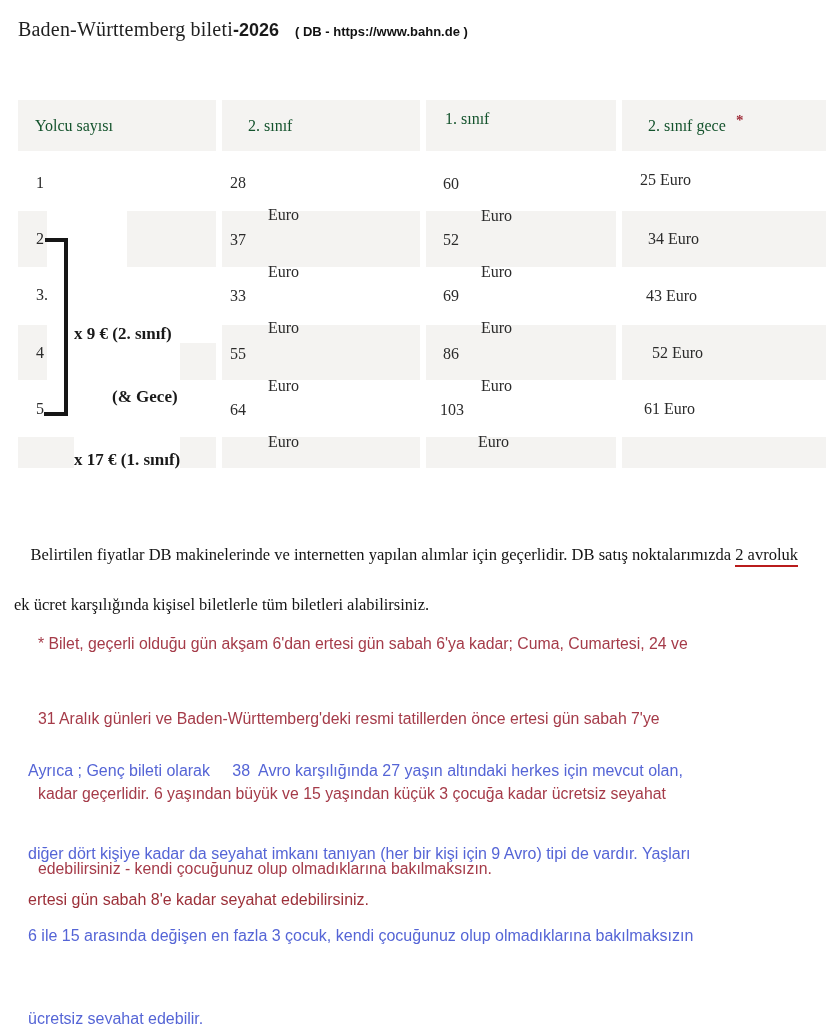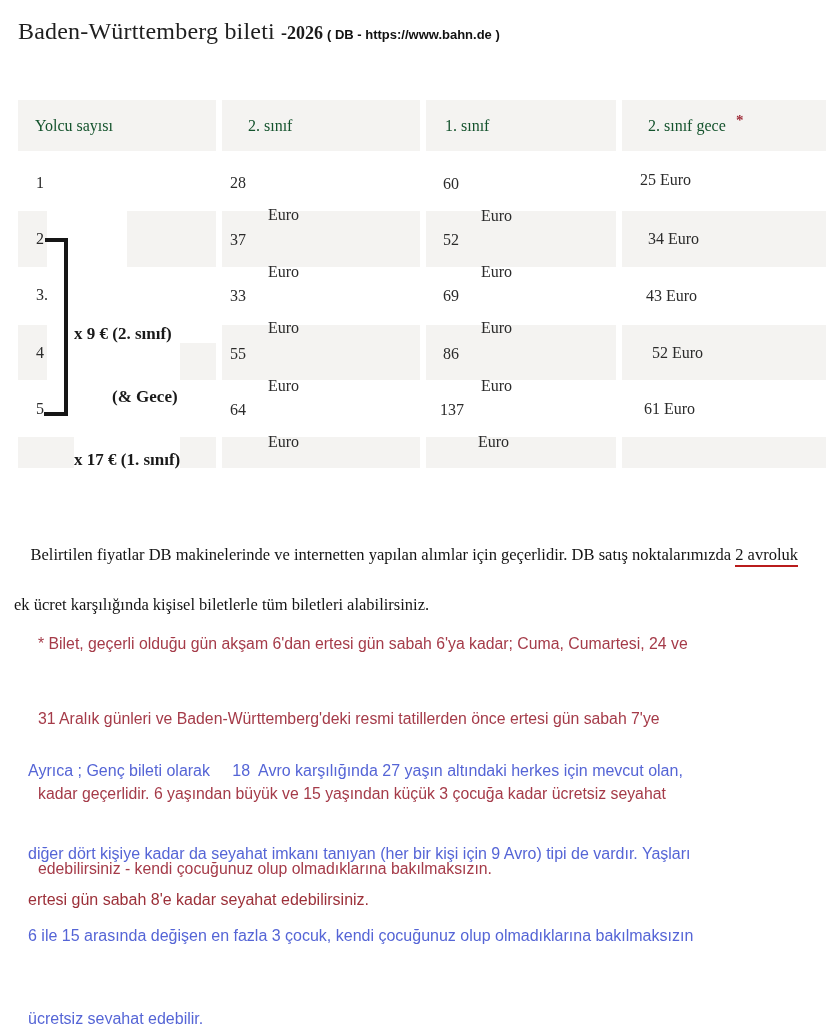--- a/index.html
+++ b/index.html
@@ -3,23 +3,23 @@
 <meta charset="utf-8">
 <style>
   * { margin:0; padding:0; box-sizing:border-box; }
   body { background:#ffffff; }
   .page {
     position:relative; width:829px; height:1024px; background:#ffffff;
     font-family:"Liberation Serif", serif; overflow:hidden;
   }
   
   .title-row { position:absolute; left:18px; top:18px; white-space:nowrap; }
-  .title-main { font-family:"Liberation Serif", serif; font-size:24px; color:#1f1f1f; letter-spacing:.2px; }
-  .title-year { font-family:Liberation Serif, serif; font-size:18px; font-weight:700; color:#1a1a1a; margin-left:6px; }
-  .title-src  { font-family:"Liberation Sans", sans-serif; font-size:13px; font-weight:700; color:#111; margin-left:4px; }
+  .title-main { font-family:"Liberation Serif", serif; font-size:20px; color:#1f1f1f; letter-spacing:.2px; }
+  .title-year { font-family:Liberation Sans, sans-serif; font-size:18px; font-weight:700; color:#1a1a1a; }
+  .title-src  { font-family:"Liberation Sans", sans-serif; font-size:13px; font-weight:700; color:#111; margin-left:16px; }
   
   .cellbg { position:absolute; background:#f4f3f1; }
   .hdr-label { position:absolute; font-size:16px; color:#14532d; white-space:nowrap; }
   .hdr-star { position:absolute; font-size:15px; font-weight:700; color:#9e2b38; }
   .row-label { position:absolute; font-size:16px; color:#2b2b2b; }
   .val { position:absolute; font-size:16px; color:#2b2b2b; white-space:pre; display:flex; }
   .val .num { display:inline-block; min-width:26px; }
   .val .unit { display:inline-block; margin-left:12px;margin-top:32px; }
   .val-night { position:absolute; font-size:16px; color:#2b2b2b; white-space:pre; }
   
@@ -61,41 +61,41 @@
   <div class="cellbg" style="left:426px;top:325px;width:190px;height:55px"></div>
   <div class="cellbg" style="left:622px;top:325px;width:204px;height:55px"></div>
 
   <div class="cellbg" style="left:18px;top:437px;width:198px;height:31px"></div>
   <div class="cellbg" style="left:222px;top:437px;width:198px;height:31px"></div>
   <div class="cellbg" style="left:426px;top:437px;width:190px;height:31px"></div>
   <div class="cellbg" style="left:622px;top:437px;width:204px;height:31px"></div>
 
   <div class="hdr-label" style="left:35px;top:117px">Yolcu sayısı</div>
   <div class="hdr-label" style="left:248px;top:117px">2. sınıf</div>
-  <div class="hdr-label" style="left:445px;top:117px">1. sınıf</div>
+  <div class="hdr-label" style="left:445px;top:110px">1. sınıf</div>
   <div class="hdr-label" style="left:648px;top:117px">2. sınıf gece</div>
   <div class="hdr-star" style="left:736px;top:112px">*</div>
 
   <div class="row-label" style="left:36px;top:174px">1</div>
   <div class="row-label" style="left:36px;top:230px">2</div>
   <div class="row-label" style="left:36px;top:286px">3.</div>
   <div class="row-label" style="left:36px;top:344px">4</div>
   <div class="row-label" style="left:36px;top:400px">5</div>
 
   <div class="val" style="left:230px;top:174px"><span class="num">28</span><span class="unit">Euro</span></div>
   <div class="val" style="left:230px;top:231px"><span class="num">37</span><span class="unit">Euro</span></div>
   <div class="val" style="left:230px;top:287px"><span class="num">33</span><span class="unit">Euro</span></div>
   <div class="val" style="left:230px;top:345px"><span class="num">55</span><span class="unit">Euro</span></div>
   <div class="val" style="left:230px;top:401px"><span class="num">64</span><span class="unit">Euro</span></div>
 
   <div class="val" style="left:443px;top:175px"><span class="num">60</span><span class="unit">Euro</span></div>
   <div class="val" style="left:443px;top:231px"><span class="num">52</span><span class="unit">Euro</span></div>
   <div class="val" style="left:443px;top:287px"><span class="num">69</span><span class="unit">Euro</span></div>
   <div class="val" style="left:443px;top:345px"><span class="num">86</span><span class="unit">Euro</span></div>
-  <div class="val" style="left:440px;top:401px"><span class="num">137</span><span class="unit">Euro</span></div>
+  <div class="val" style="left:440px;top:401px"><span class="num">103</span><span class="unit">Euro</span></div>
 
   <div class="val-night" style="left:640px;top:171px">25 Euro</div>
   <div class="val-night" style="left:648px;top:230px">34 Euro</div>
   <div class="val-night" style="left:646px;top:287px">43 Euro</div>
   <div class="val-night" style="left:652px;top:344px">52 Euro</div>
   <div class="val-night" style="left:644px;top:400px">61 Euro</div>
 
   <div class="bracket-part" style="left:45px;top:238px;width:23px;height:4px"></div>
   <div class="bracket-part" style="left:64px;top:238px;width:4px;height:178px"></div>
   <div class="bracket-part" style="left:44px;top:412px;width:24px;height:4px"></div>
@@ -112,21 +112,21 @@
   </div>
 
   <div class="note note-red" style="left:38px;top:581px">
     <div>* Bilet, geçerli olduğu gün akşam 6'dan ertesi gün sabah 6'ya kadar; Cuma, Cumartesi, 24 ve</div>
     <div>31 Aralık günleri ve Baden-Württemberg'deki resmi tatillerden önce ertesi gün sabah 7'ye</div>
     <div>kadar geçerlidir. 6 yaşından büyük ve 15 yaşından küçük 3 çocuğa kadar ücretsiz seyahat</div>
     <div>edebilirsiniz - kendi çocuğunuz olup olmadıklarına bakılmaksızın.</div>
   </div>
 
   <div class="note note-blue" style="left:28px;top:702px">
-    <div>Ayrıca ; Genç bileti olarak     18  Avro karşılığında 27 yaşın altındaki herkes için mevcut olan,</div>
+    <div>Ayrıca ; Genç bileti olarak     38  Avro karşılığında 27 yaşın altındaki herkes için mevcut olan,</div>
     <div>diğer dört kişiye kadar da seyahat imkanı tanıyan (her bir kişi için 9 Avro) tipi de vardır. Yaşları</div>
     <div>6 ile 15 arasında değişen en fazla 3 çocuk, kendi çocuğunuz olup olmadıklarına bakılmaksızın</div>
     <div>ücretsiz seyahat edebilir.</div>
   </div>
 
   <div class="note note-maroon" style="left:28px;top:831px">
     <div>ertesi gün sabah 8'e kadar seyahat edebilirsiniz.</div>
     
     
   </div>

